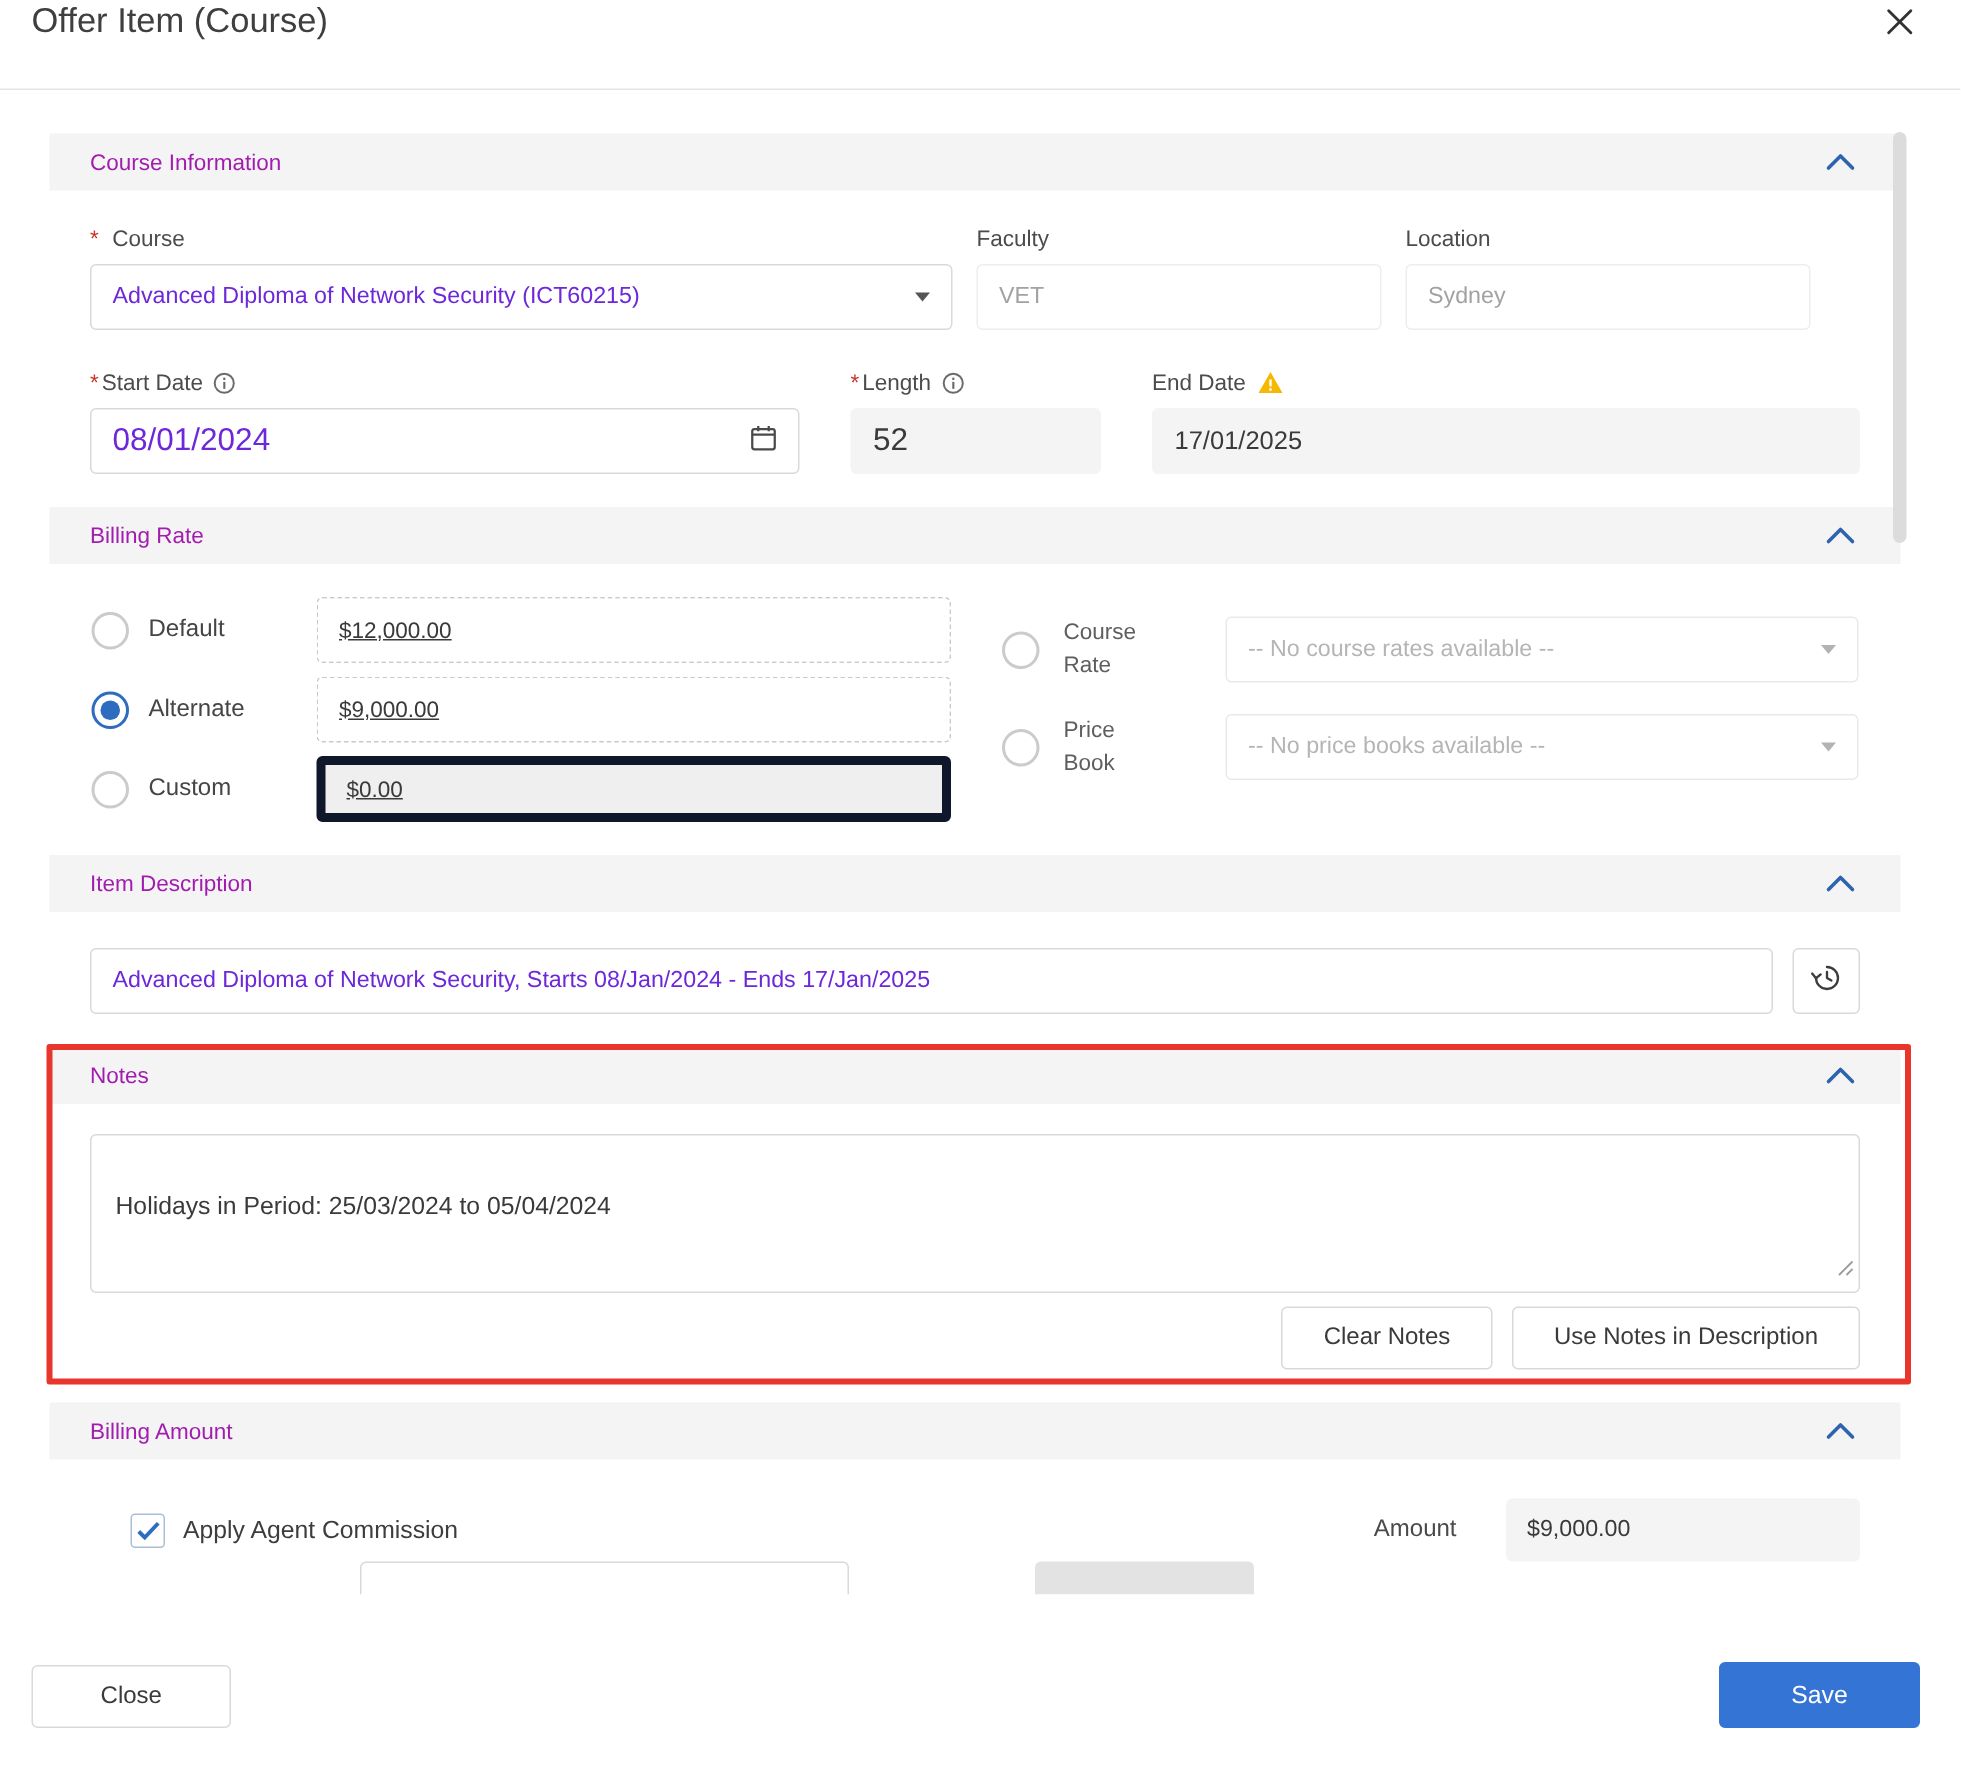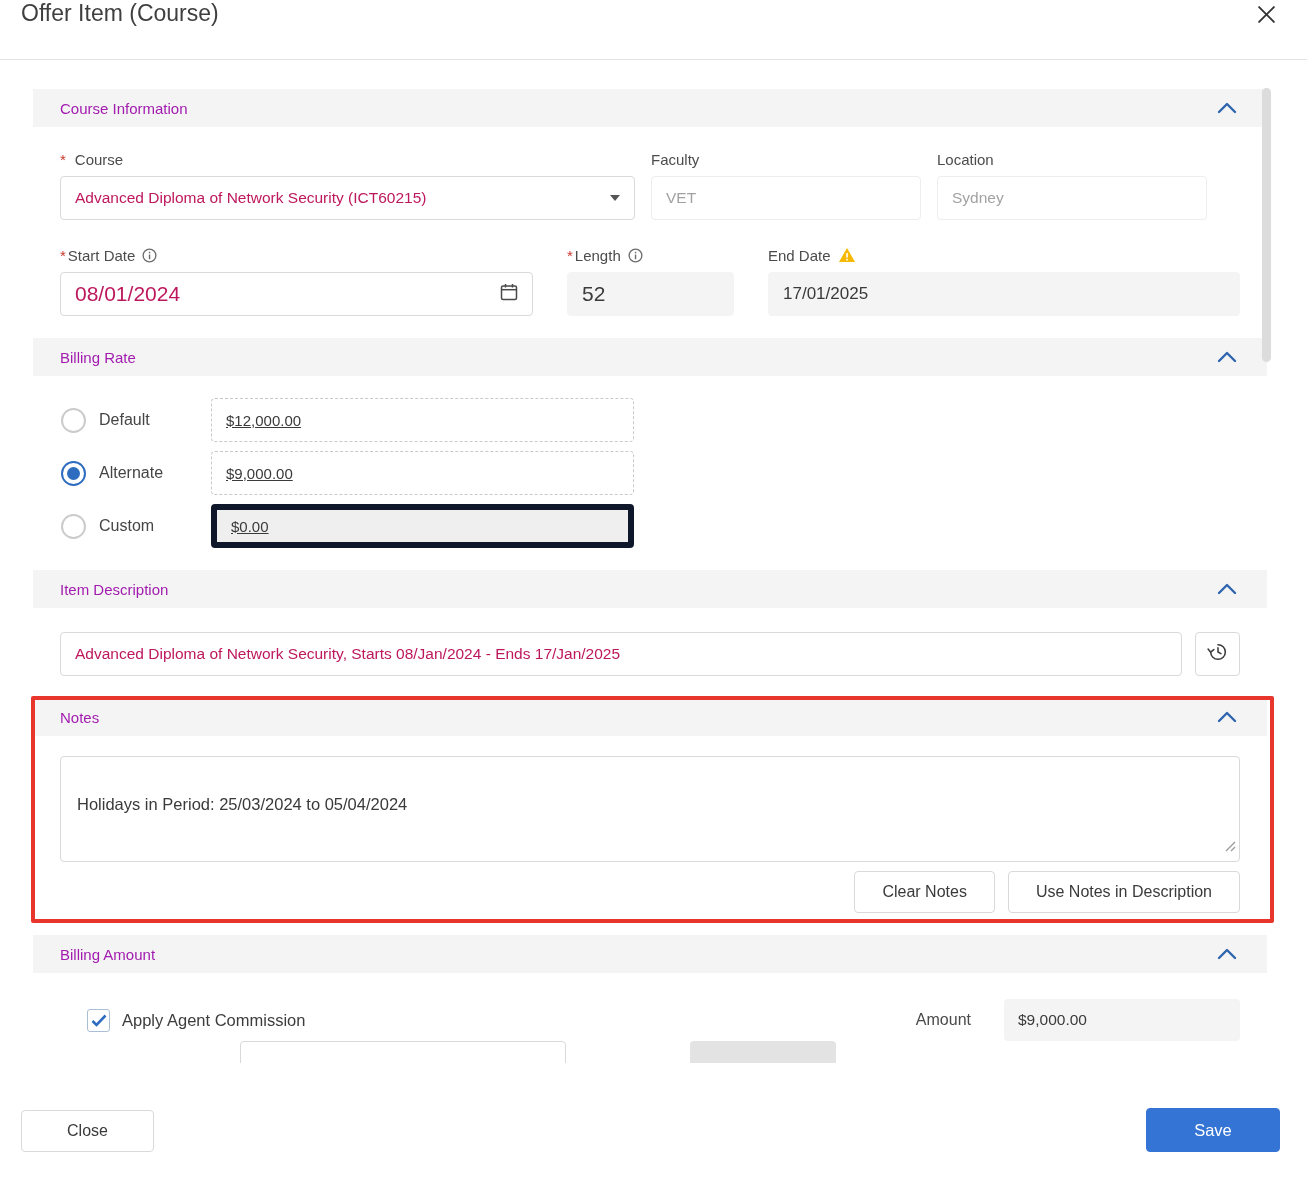--- a/index.html
+++ b/index.html
@@ -32,21 +32,21 @@
     height:38px;background:#f4f4f4;display:flex;align-items:center;justify-content:space-between;
     padding:0 30px 0 27px;cursor:pointer;
   }
   .section-title{font-size:15px;color:#a21caf;}
   .section-content{padding:23px 27px 0;}
   
   .field-label{font-size:15px;color:#4c4c4c;margin-bottom:8px;display:flex;align-items:center;gap:7px;min-height:18px;}
   .required::before{content:"*";color:var(--required-red);margin-right:2px;}
   .input,.select{
     height:44px;border:1px solid #d9d9d9;border-radius:4px;background:#fff;
-    display:flex;align-items:center;padding:0 14px;font-size:15.5px;color:#be185d;
+    display:flex;align-items:center;padding:0 14px;font-size:15.5px;color:#6d28d9;
   }
   .input .val{flex:1;white-space:nowrap;overflow:hidden;}
   .select .val{flex:1;white-space:nowrap;overflow:hidden;}
   .input.disabled{background:#fff;border-color:#ededed;color:#a2a2a2;}
   .input.readonly{background:#f4f4f4;border:1px solid #f4f4f4;color:#3a3a3a;}
   .caret{width:0;height:0;border-left:5px solid transparent;border-right:5px solid transparent;border-top:6px solid #555;margin-left:10px;}
   .caret.gray{border-top-color:#b3b3b3;}
   .grid-row1{display:grid;grid-template-columns:575px 270px 270px;column-gap:16px;}
   .grid-row2{display:grid;grid-template-columns:473px 167px 472px;column-gap:34px;margin-top:26px;}
   .date-val{font-size:21px;}
@@ -253,20 +253,38 @@
         <div class="rate-row">
           <div class="rate-choice">
             <span class="radio"></span>
             <span class="opt-label">Custom</span>
           </div>
           <div class="rate-input disabled">
             <span>$0.00</span>
           </div>
         </div>
       </div>
+      <div class="br-right">
+        <div class="rr-row">
+          <span class="radio"></span>
+          <span class="rr-label">Course Rate</span>
+          <div class="select">
+            <span class="val">-- No course rates available --</span>
+            <span class="caret gray"></span>
+          </div>
+        </div>
+        <div class="rr-row">
+          <span class="radio"></span>
+          <span class="rr-label">Price Book</span>
+          <div class="select">
+            <span class="val">-- No price books available --</span>
+            <span class="caret gray"></span>
+          </div>
+        </div>
+      </div>
     </div>
   </div>
 
   <div class="section">
     <div class="section-header">
       <span class="section-title">Item Description</span>
       <span class="chevron-icon">
         <svg width="20" height="12" viewBox="0 0 20 12">
             <polyline points="2,10 10,2 18,10" fill="none" stroke="var(--accent-blue)" stroke-width="2.4" stroke-linecap="round" stroke-linejoin="round"></polyline>
           </svg>

